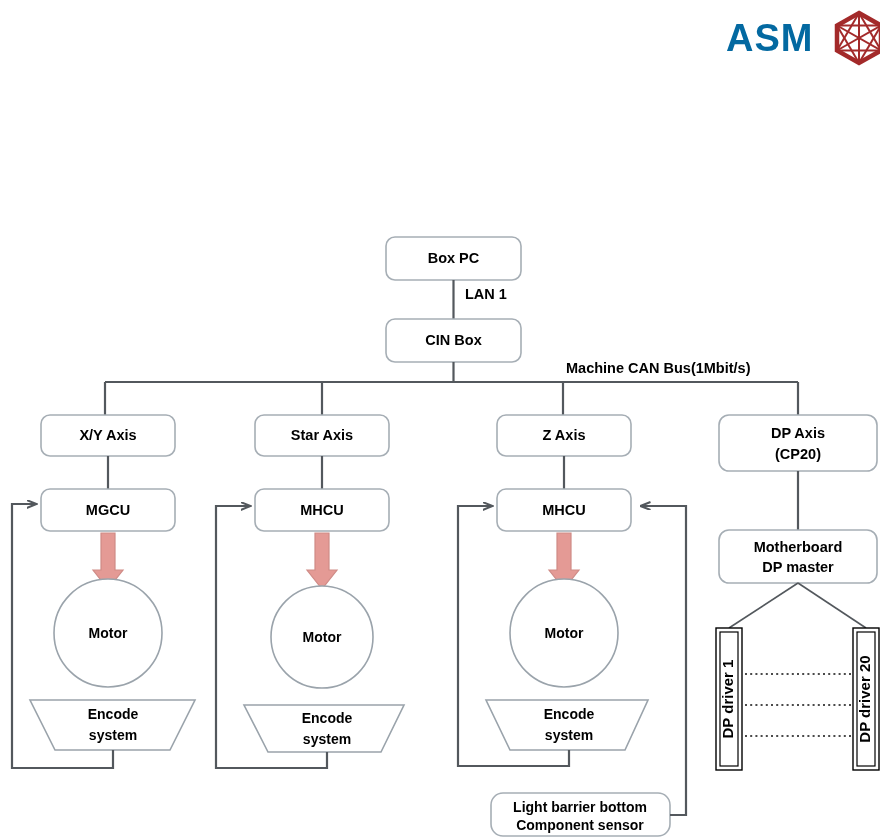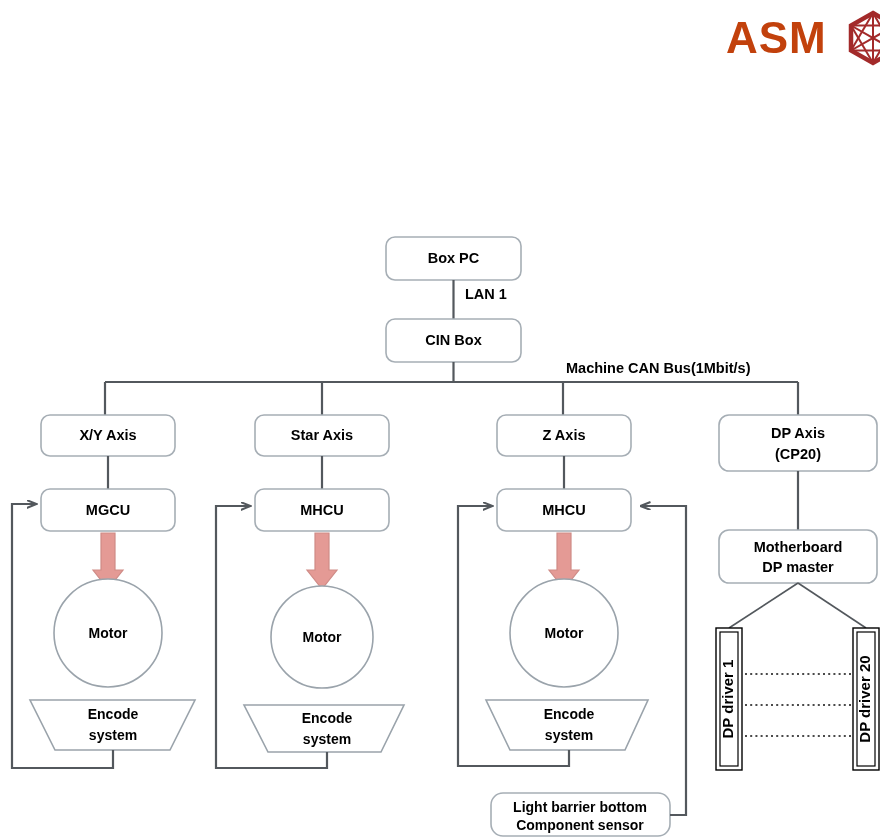--- a/index.html
+++ b/index.html
@@ -23,24 +23,24 @@
   .brand {
     position: absolute;
     left: 726px;
     top: 10px;
     display: flex;
     align-items: center;
     gap: 18px;
   }
   .brand-text {
     font-family: "Liberation Sans", sans-serif;
-    font-size: 44px;
+    font-size: 38px;
     font-weight: bold;
     letter-spacing: 1px;
-    color: #c2410c;
+    color: #0369a1;
     line-height: 1;
     text-align: right;
   }
   svg.diagram {
     position: absolute;
     left: 0; top: 0;
     width: 880px;
     height: 838px;
   }
   .node-box {

